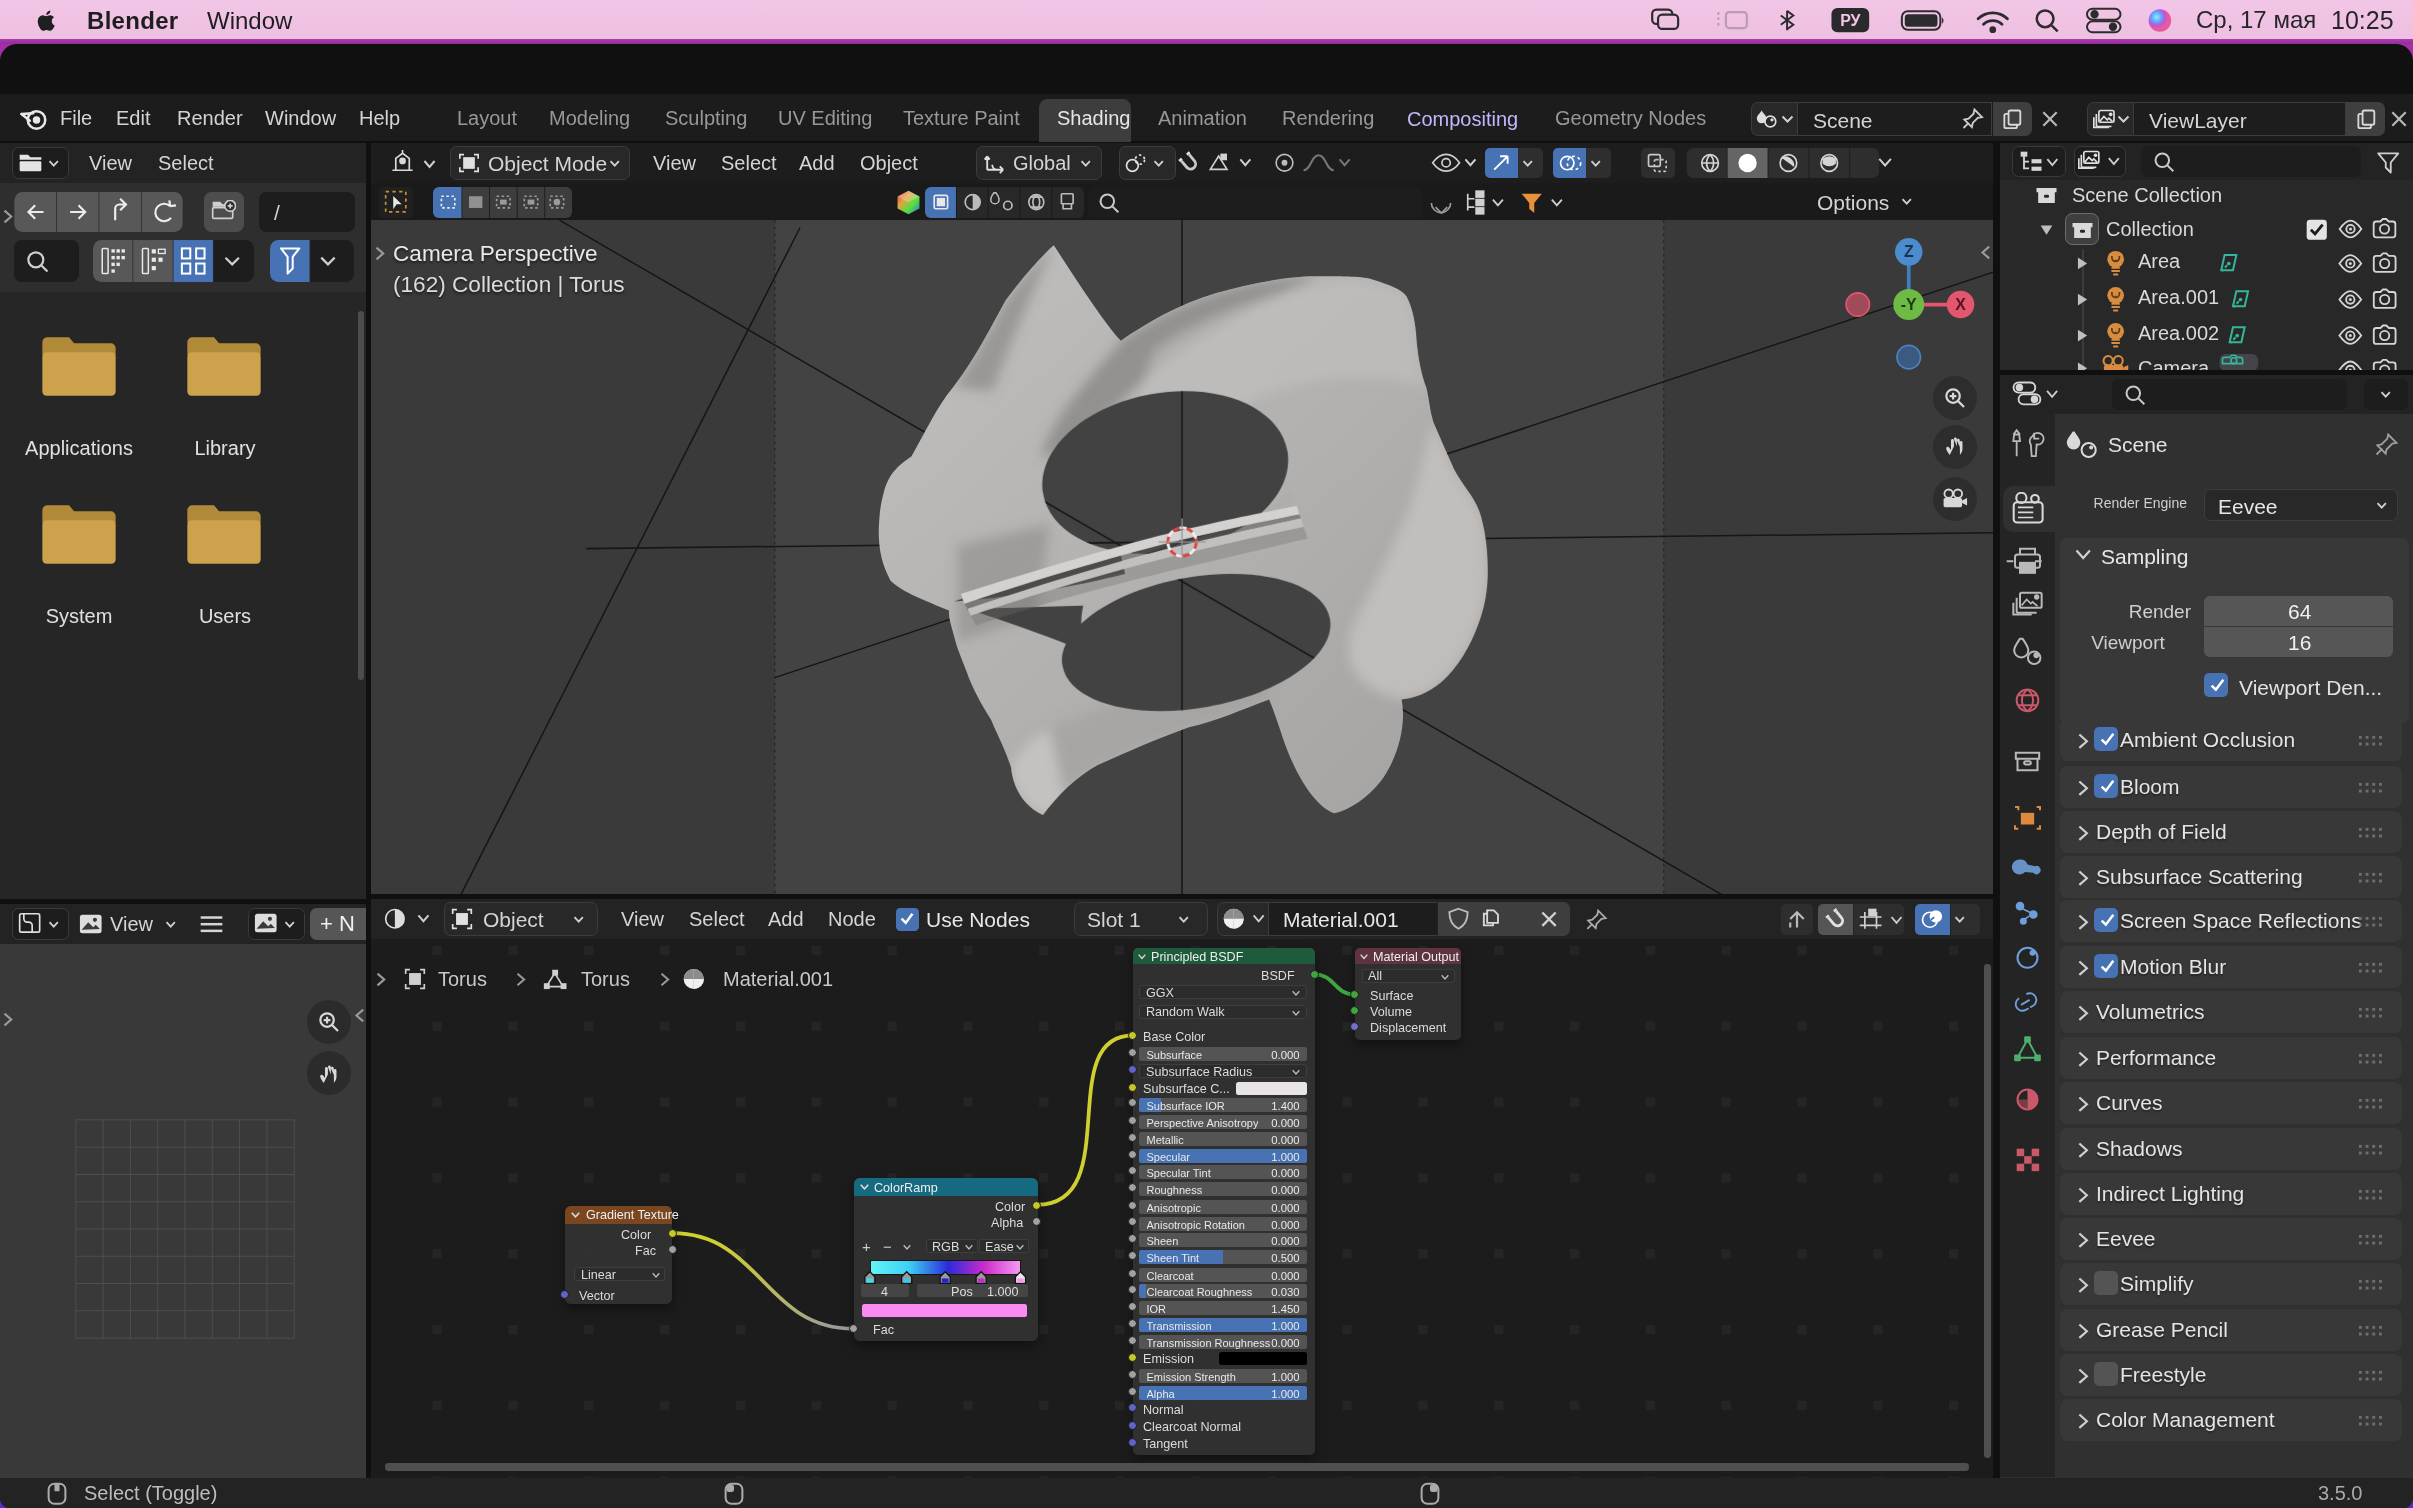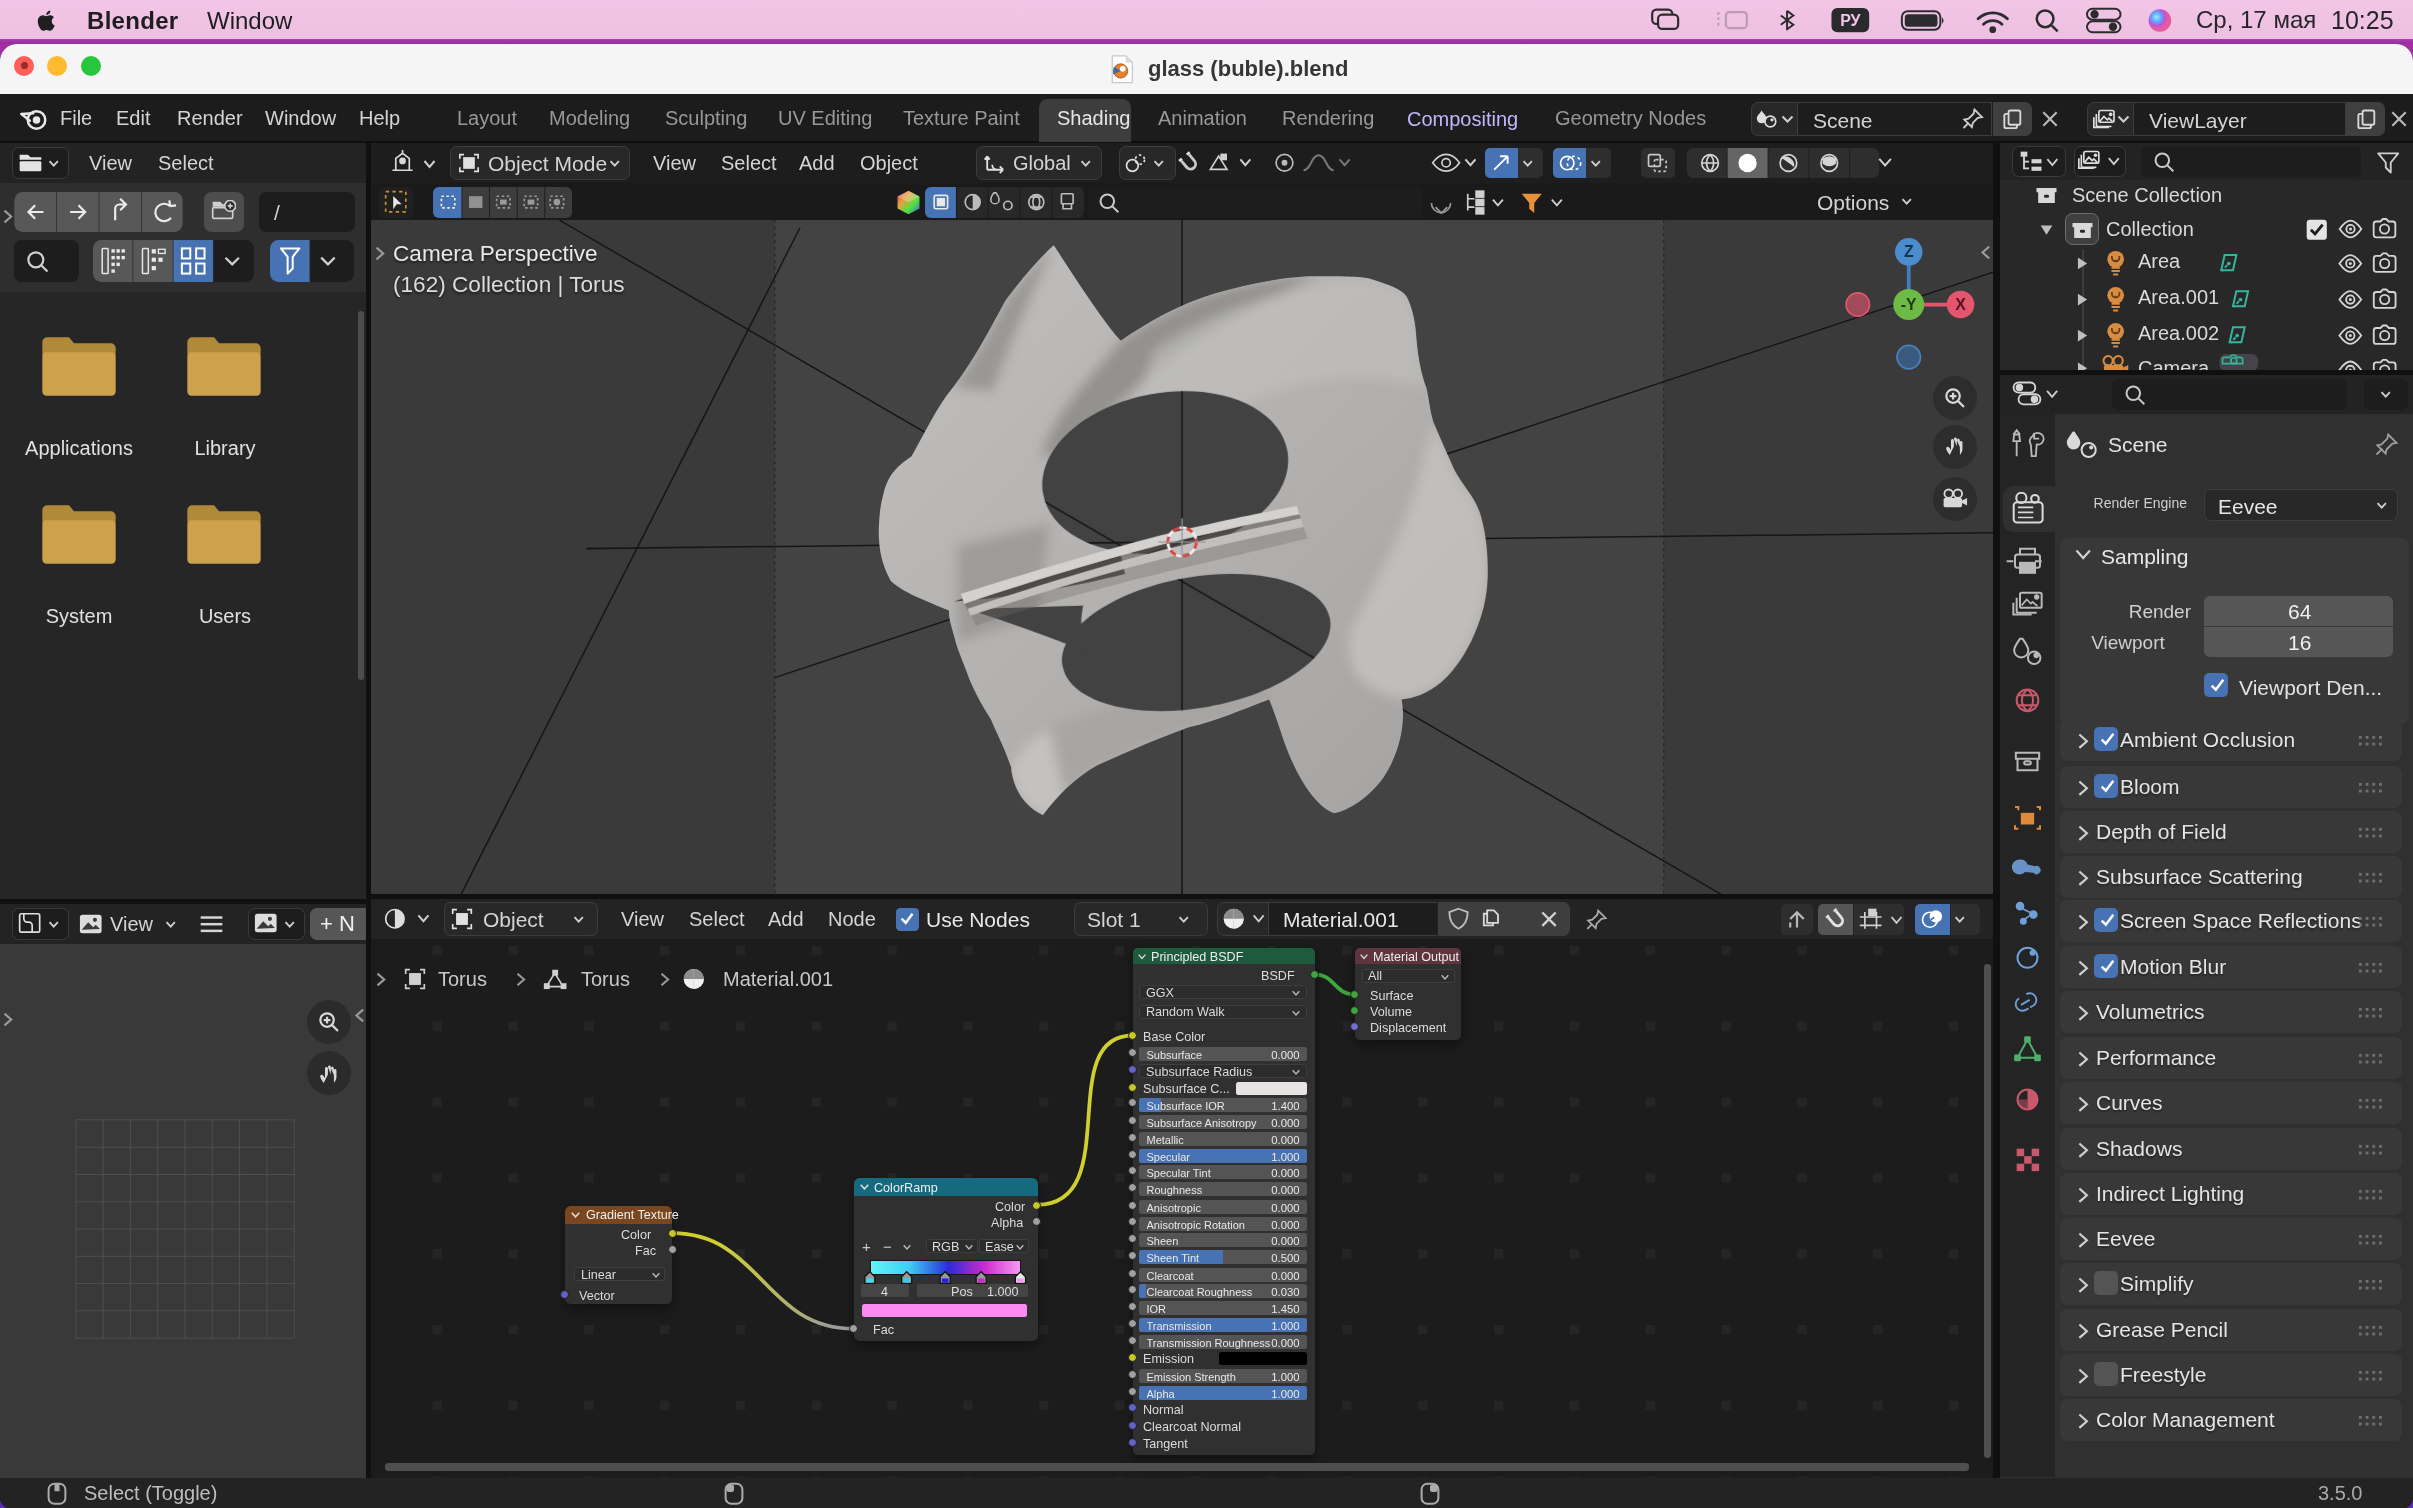--- a/index.html
+++ b/index.html
@@ -89,35 +89,20 @@
           <stop offset="75%" stop-color="#c052d8"></stop>
           <stop offset="100%" stop-color="#e65aa0"></stop>
         </radialGradient>
       </defs>
     <circle cx="611" cy="16" r="13.5" fill="url(#siri)"></circle>
   </svg>
   <div class="txt" style="left:2196px;top:8.4px;color:#26262a;font-size:24px">Ср, 17 мая</div>
   <div class="txt" style="left:2331px;top:8.4px;color:#26262a;font-size:25px">10:25</div>
 </div>
 <div id="window">
-  <div id="titlebar">
-    <div class="abs" style="left:14.2px;top:11.7px;width:20px;height:20px;border-radius:50%;background:#fe5e57"></div>
-    <div class="abs" style="left:21px;top:18.4px;width:6.7px;height:6.7px;border-radius:50%;background:#992e29"></div>
-    <div class="abs" style="left:47px;top:11.7px;width:20px;height:20px;border-radius:50%;background:#febb2f"></div>
-    <div class="abs" style="left:81px;top:11.7px;width:20px;height:20px;border-radius:50%;background:#27c63f"></div>
-    <svg class="abs" style="left:1108px;top:11px" width="27" height="28.5" viewBox="0 0 32 34">
-      <path d="M5 1 h16 l8 8 v24 h-24 z" fill="#fdfdfd" stroke="#c9c9c9" stroke-width="1.5"></path>
-      <path d="M21 1 l8 8 h-8 z" fill="#d9d9d9"></path>
-      <circle cx="15" cy="19" r="8.5" fill="#e87d2c"></circle>
-      <circle cx="15" cy="19" r="8.5" fill="none" stroke="#9a5a20" stroke-width="1"></circle>
-      <circle cx="17.5" cy="16.5" r="3.4" fill="#fff"></circle>
-      <path d="M7 14 l8 5 -9 4z" fill="#2f6fad"></path>
-    </svg>
-    <div class="txt" style="left:1148px;top:14.2px;color:#363636;font-weight:bold;font-size:22px">glass (buble).blend</div>
-  </div>
   <div id="topbar">
     <svg class="abs" style="left:19px;top:10px" width="30" height="28.5" viewBox="0 0 36 34">
       <g fill="none" stroke="#e8e8e8" stroke-width="3">
         <circle cx="21" cy="19" r="10.5"></circle>
         <path d="M3 12 l14 -1" stroke-linecap="round"></path>
         <path d="M3 12 l10 8" stroke-linecap="round"></path>
       </g>
       <circle cx="21" cy="19" r="4.5" fill="#e8e8e8"></circle>
     </svg>
     <div class="txt" style="left:60px;top:14.2px">File</div>
@@ -1080,21 +1065,21 @@
     <div class="nlab" style="left:772px;top:183px">Subsurface C...</div>
     <div class="abs" style="left:865px;top:183px;width:71px;height:13.4px;background:#e8e4e3;border-radius:2.5px"></div>
     <div class="sock" style="left:757px;top:184px;background:#c7c729"></div>
     <div class="nsl" style="top:199px">
         <div class="fill" style="width:22px"></div>
         <span class="lb">Subsurface IOR</span>
         <span class="vl">1.400</span>
       </div>
     <div class="sock" style="left:757px;top:199px;background:#a1a1a1"></div>
     <div class="nsl" style="top:216px">
-        <span class="lb">Subsurface Anisotropy</span>
+        <span class="lb">Perspective Anisotropy</span>
         <span class="vl">0.000</span>
       </div>
     <div class="sock" style="left:757px;top:217px;background:#a1a1a1"></div>
     <div class="nsl" style="top:233px">
         <span class="lb">Metallic</span>
         <span class="vl">0.000</span>
       </div>
     <div class="sock" style="left:757px;top:234px;background:#a1a1a1"></div>
     <div class="nsl" style="top:250px">
         <div class="fill" style="width:168px"></div>

